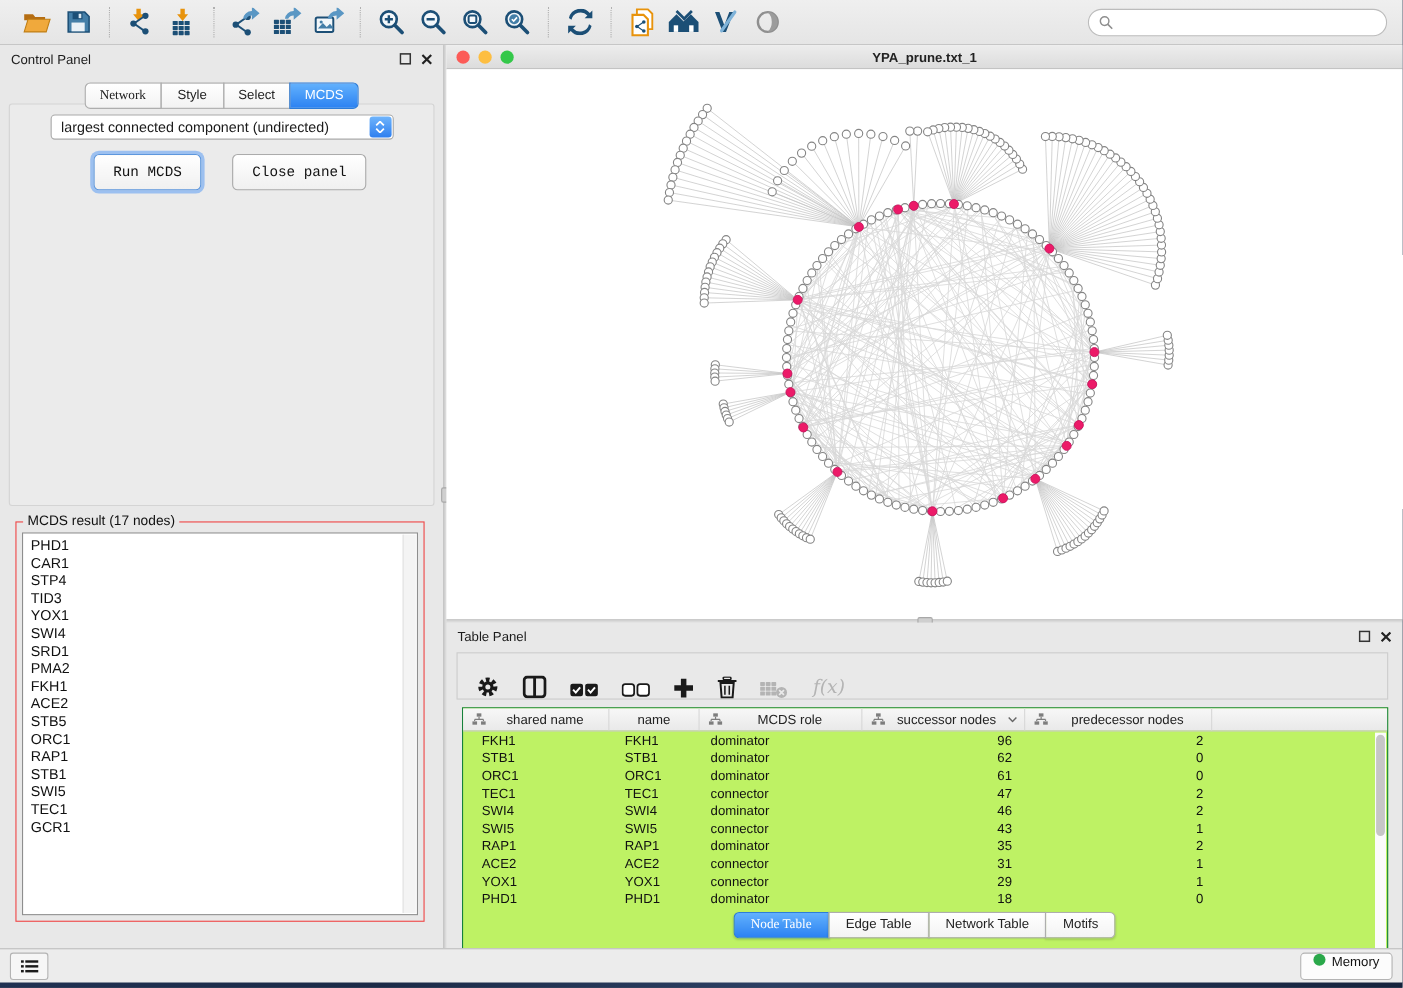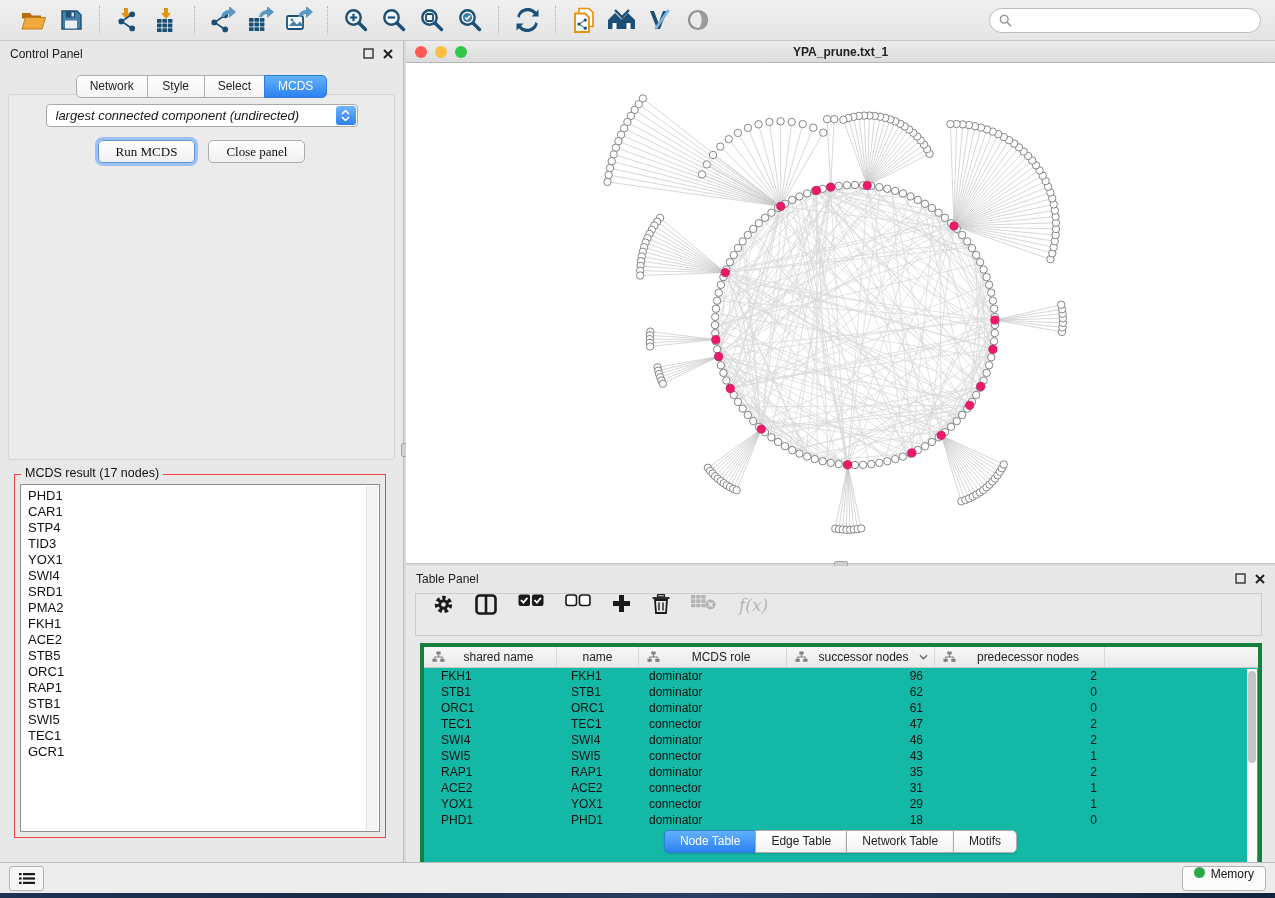--- a/index.html
+++ b/index.html
@@ -24,35 +24,35 @@
   .control-panel { position:absolute; left:0; top:41px; width:403px; bottom:31px; background:#e8e8e8; }
   .v-split { position:absolute; left:403px; top:41px; width:3px; bottom:31px; background:#dadada;
     border-left:1px solid #bdbdbd; }
   .v-split .grip { position:absolute; left:-3px; top:402px; width:8px; height:14px; background:#cfcfcf;
     border:1px solid #a8a8a8; border-radius:2px; }
   .panel-header { height:25px; display:flex; align-items:center; padding:0 10px; font-size:12px; color:#1c1c1c; }
   .panel-header .ph-icons { margin-left:auto; display:flex; gap:9px; align-items:center; }
   .cp-tabs { display:flex; justify-content:center; margin-top:9px; position:relative; z-index:2; }
   .seg-tab { min-width:58px; padding:3px 13px 4px; background:linear-gradient(#ffffff,#f3f3f3);
     border:1px solid #aeaeae; margin-left:-1px; font-size:12px; text-align:center; color:#222; cursor:default; }
-  .seg-tab.first { border-radius:5px 0 0 5px; margin-left:0; }
+  .seg-tab.first { border-radius:5px 0 0 5px; margin-left:0;font-family:Liberation Serif, serif; }
   .seg-tab.last { border-radius:0 5px 5px 0; }
   .seg-tab.active { background:linear-gradient(#62b1fd,#2c82f2); border-color:#2d7cd8; color:#fff; }
   .cp-inner { position:absolute; left:8px; right:8px; top:53px; height:366px; background:#ebebeb;
     border:1px solid #d4d4d4; border-radius:3px; text-align:center; }
   .opt-label { margin-top:20px; font-size:13px; color:#111; }
   .dropdown { position:relative; margin:9px auto 0; width:312px; height:23px; background:#fff;
     border:1px solid #a9a9a9; border-radius:4px; display:flex; align-items:center;
     font-size:13px; padding:0 26px 0 9px; text-align:left; }
   .dd-cap { position:absolute; right:1px; top:1px; width:20px; height:19px; border-radius:3px;
     background:linear-gradient(#6fb4fc,#2e7fef); display:flex; flex-direction:column;
     align-items:center; justify-content:center; gap:1px; }
   .btn-row { margin-top:13px; display:flex; justify-content:center; gap:13px; }
-  .push-btn { height:23px; padding:0 17px; font-size:13px; color:#111; border:1px solid #ababab;
-    border-radius:5px; background:linear-gradient(#ffffff,#f0f0f0); font-family:Liberation Serif, serif; }
+  .push-btn { height:33px; padding:0 17px; font-size:13px; color:#111; border:1px solid #ababab;
+    border-radius:5px; background:linear-gradient(#ffffff,#f0f0f0); font-family:Liberation Mono, monospace;margin-left:15px; }
   .push-btn.focused { box-shadow:0 0 0 3px rgba(104,164,244,0.6); border-color:#5d97dd; }
   .result-group { position:absolute; left:14px; right:17px; top:433px; bottom:24px; border:1px solid #ef4444; }
   .result-legend { position:absolute; top:-9px; left:6px; background:#e8e8e8; padding:0 4px; font-size:12.5px; color:#111; }
   .result-list { position:absolute; left:5px; right:5px; top:9px; bottom:5px; background:#fff;
     border:1px solid #8e8e8e; overflow:hidden; }
   .result-items { padding:3px 0 0 7px; font-size:13px; line-height:16px; color:#111; }
   .list-track { position:absolute; top:1px; bottom:1px; right:1px; width:12px; background:#f4f4f4;
     border-left:1px solid #e2e2e2; }
 
   
@@ -62,23 +62,23 @@
   .traffic { position:absolute; left:9px; top:5px; display:flex; gap:8px; }
   .tl { width:12px; height:12px; border-radius:50%; }
   .net-canvas { position:absolute; left:0; top:22px; right:0; bottom:0; background:#fff; }
   .h-split { position:absolute; left:406px; right:0; top:563px; height:3px; background:#dadada; border-top:1px solid #c2c2c2; }
   .h-split .grip { position:absolute; left:428px; top:-3px; width:14px; height:8px; background:#cfcfcf;
     border:1px solid #a8a8a8; border-radius:2px; }
 
   
   .table-panel { position:absolute; left:406px; right:0; top:566px; bottom:31px; background:#e8e8e8; }
   .tp-toolbar { position:absolute; left:9px; right:13px; top:27px; height:43px; background:#e9e9e9;
-    border:1px solid #cccccc; display:flex; align-items:flex-start; gap:21px; padding-left:17px; }
+    border:1px solid #cccccc; display:flex; align-items:flex-end; gap:21px; padding-left:17px; }
   .tp-tbtn { display:flex; align-items:center; justify-content:center; }
-  .tp-table { position:absolute; left:14px; right:13px; top:77px; height:234px; background:#14b8a6; border:4px solid #15803d; }
+  .tp-table { position:absolute; left:14px; right:13px; top:77px; height:234px; background:#bef264; border:1px solid #15803d; }
   .thead { display:grid; grid-template-columns:133px 82px 148px 148px 170px 1fr; height:21px;
     background:linear-gradient(#f7f7f7,#e9e9e9); border-bottom:1px solid #c9c9c9; font-size:12px; color:#222; }
   .th { display:flex; align-items:center; border-right:1px solid #d8d8d8; position:relative; padding:0 4px; }
   .th:last-child { border-right:none; }
   .th .th-label { flex:1; text-align:center; }
   .tbody { position:absolute; left:0; right:11px; top:21px; bottom:0; overflow:hidden; }
   .trow { display:grid; grid-template-columns:133px 82px 148px 148px 170px 1fr; height:16px;
     font-size:12px; align-items:center; color:#111; }
   .td { white-space:nowrap; overflow:hidden; }
   .td.c0 { padding-left:17px; } .td.c1 { padding-left:14px; } .td.c2 { padding-left:10px; }
@@ -318,21 +318,21 @@
       </span>
     </div>
     <div class="cp-tabs" id="cp-tabs">
         <span class="seg-tab first">Network</span>
         <span class="seg-tab">Style</span>
         <span class="seg-tab">Select</span>
         <span class="seg-tab last active">MCDS</span>
       </div>
     <div class="cp-inner">
       <div class="dropdown">
-        <span style="overflow:hidden; white-space:nowrap;font-style:italic;">largest connected component (undirected)</span>
+        <span style="overflow:hidden; white-space:nowrap;">largest connected component (undirected)</span>
         <span class="dd-cap">
           <svg width="9" height="5" viewBox="0 0 9 5">
               <path d="M1 4 L4.5 0.5 L8 4" fill="none" stroke="#fff" stroke-width="1.6"></path>
             </svg>
           <svg width="9" height="5" viewBox="0 0 9 5">
               <path d="M1 1 L4.5 4.5 L8 1" fill="none" stroke="#fff" stroke-width="1.6"></path>
             </svg>
         </span>
       </div>
       <div class="btn-row">

